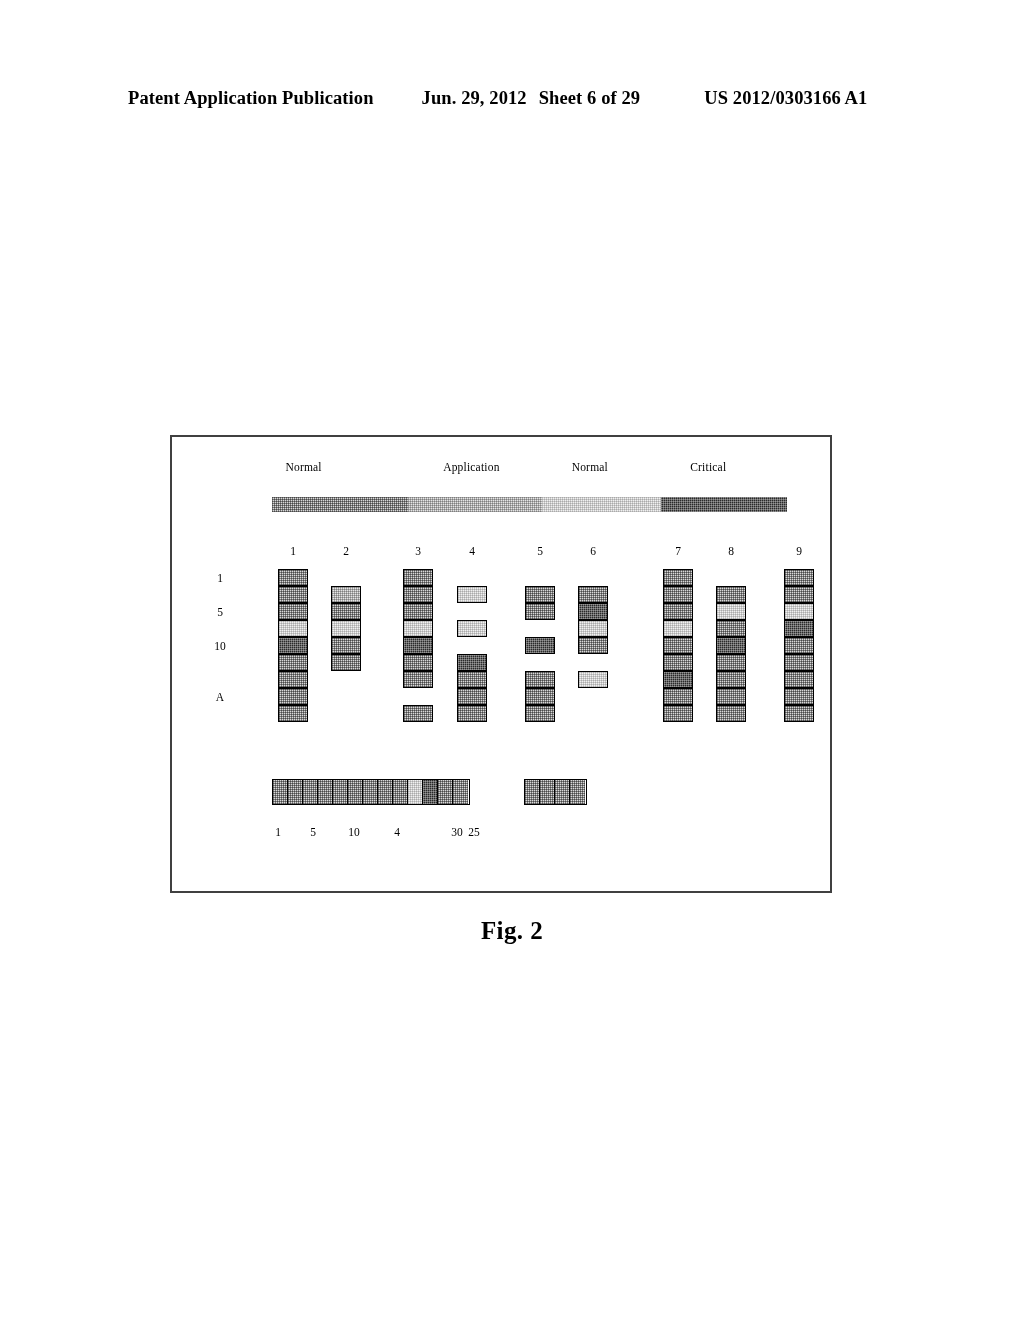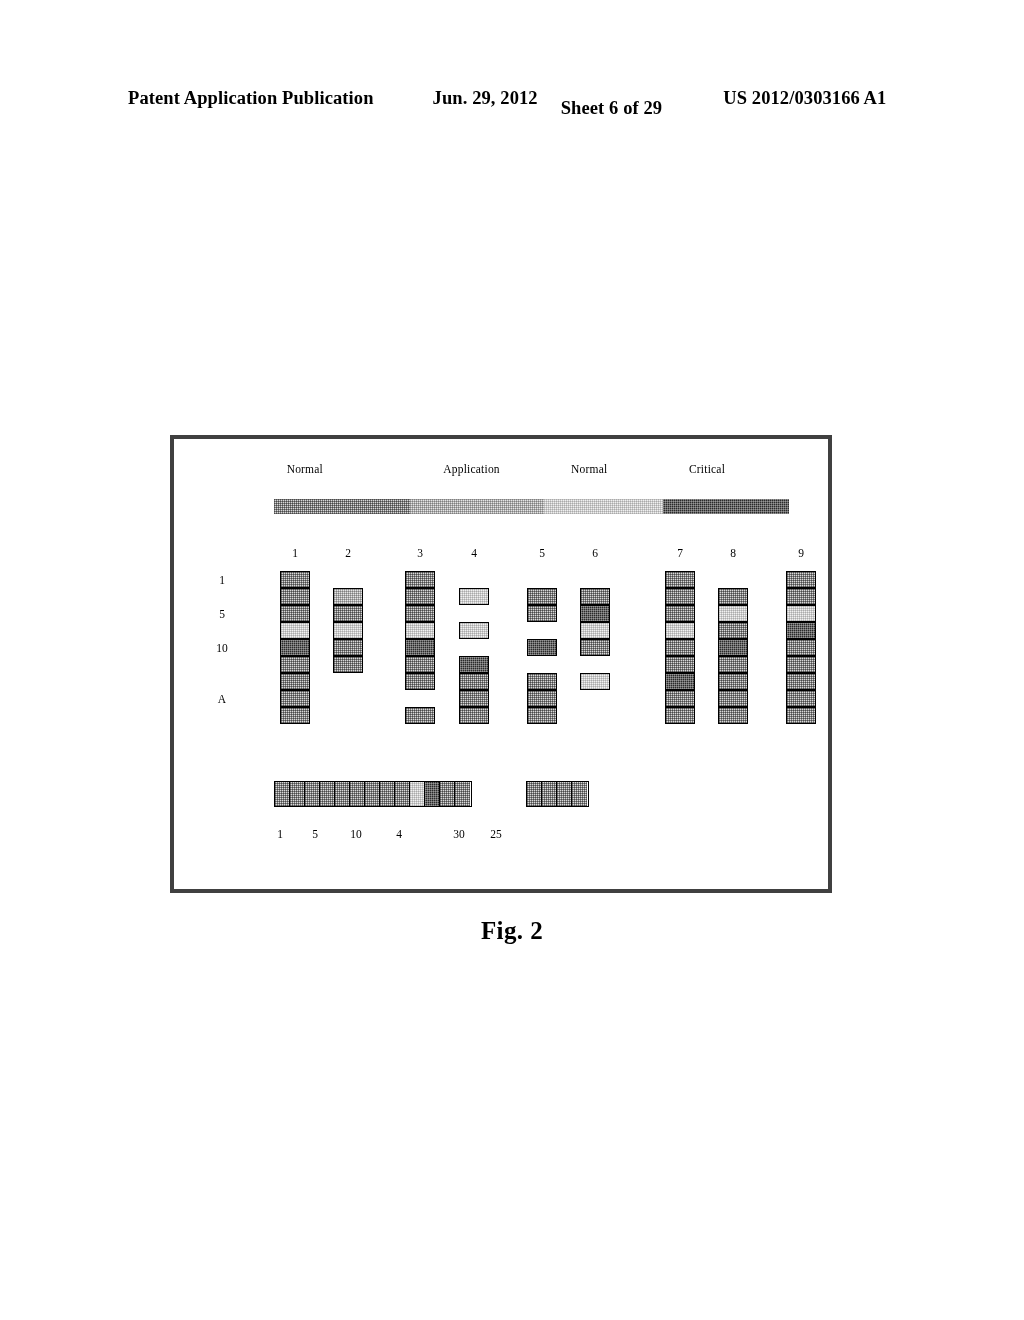--- a/index.html
+++ b/index.html
@@ -16,40 +16,39 @@
     overflow: hidden;
   }
 
   
   .page-header {
     position: absolute;
     top: 88px;
     left: 128px;
     width: 768px;
     display: flex;
-    align-items: flex-start;
+    align-items: center;
     font-weight: bold;
     font-size: 18.5px;
     letter-spacing: 0.1px;
     white-space: nowrap;
-    gap: 11px;
   }
   .hdr-pub { }
   .hdr-date { margin-left: 48px; }
-  .hdr-sheet { margin-left: 12px; margin-top: 10px; }
-  .hdr-patno { margin-left: 50px; }
+  .hdr-sheet { margin-left: 12px; }
+  .hdr-patno { margin-left: 64px; }
 
   
   #figure-frame {
     position: absolute;
     left: 170px;
     top: 435px;
     width: 662px;
     height: 458px;
-    border: 4px solid #404040;
+    border: 2px solid #404040;
     background: #ffffff;
     box-sizing: border-box;
   }
 
   
   #legend-labels {
     position: absolute;
     left: 0;
     top: 24px;
     width: 100%;
@@ -341,18 +340,18 @@
         <div class="strip-cell sh-normal" style="width: 15px; height: 100%;"></div>
         <div class="strip-cell sh-normal" style="width: 15px; height: 100%;"></div>
       </div>
     </div>
   <div id="scale-labels">
       <div class="scale-label" style="left: 106px;">1</div>
       <div class="scale-label" style="left: 141px;">5</div>
       <div class="scale-label" style="left: 182px;">10</div>
       <div class="scale-label" style="left: 225px;">4</div>
       <div class="scale-label" style="left: 285px;">30</div>
-      <div class="scale-label" style="left: 322px;">25</div>
+      <div class="scale-label" style="left: 302px;">25</div>
     </div>
 
 </div>
 
 <div id="figure-caption">Fig. 2</div>
 
 </body></html>

